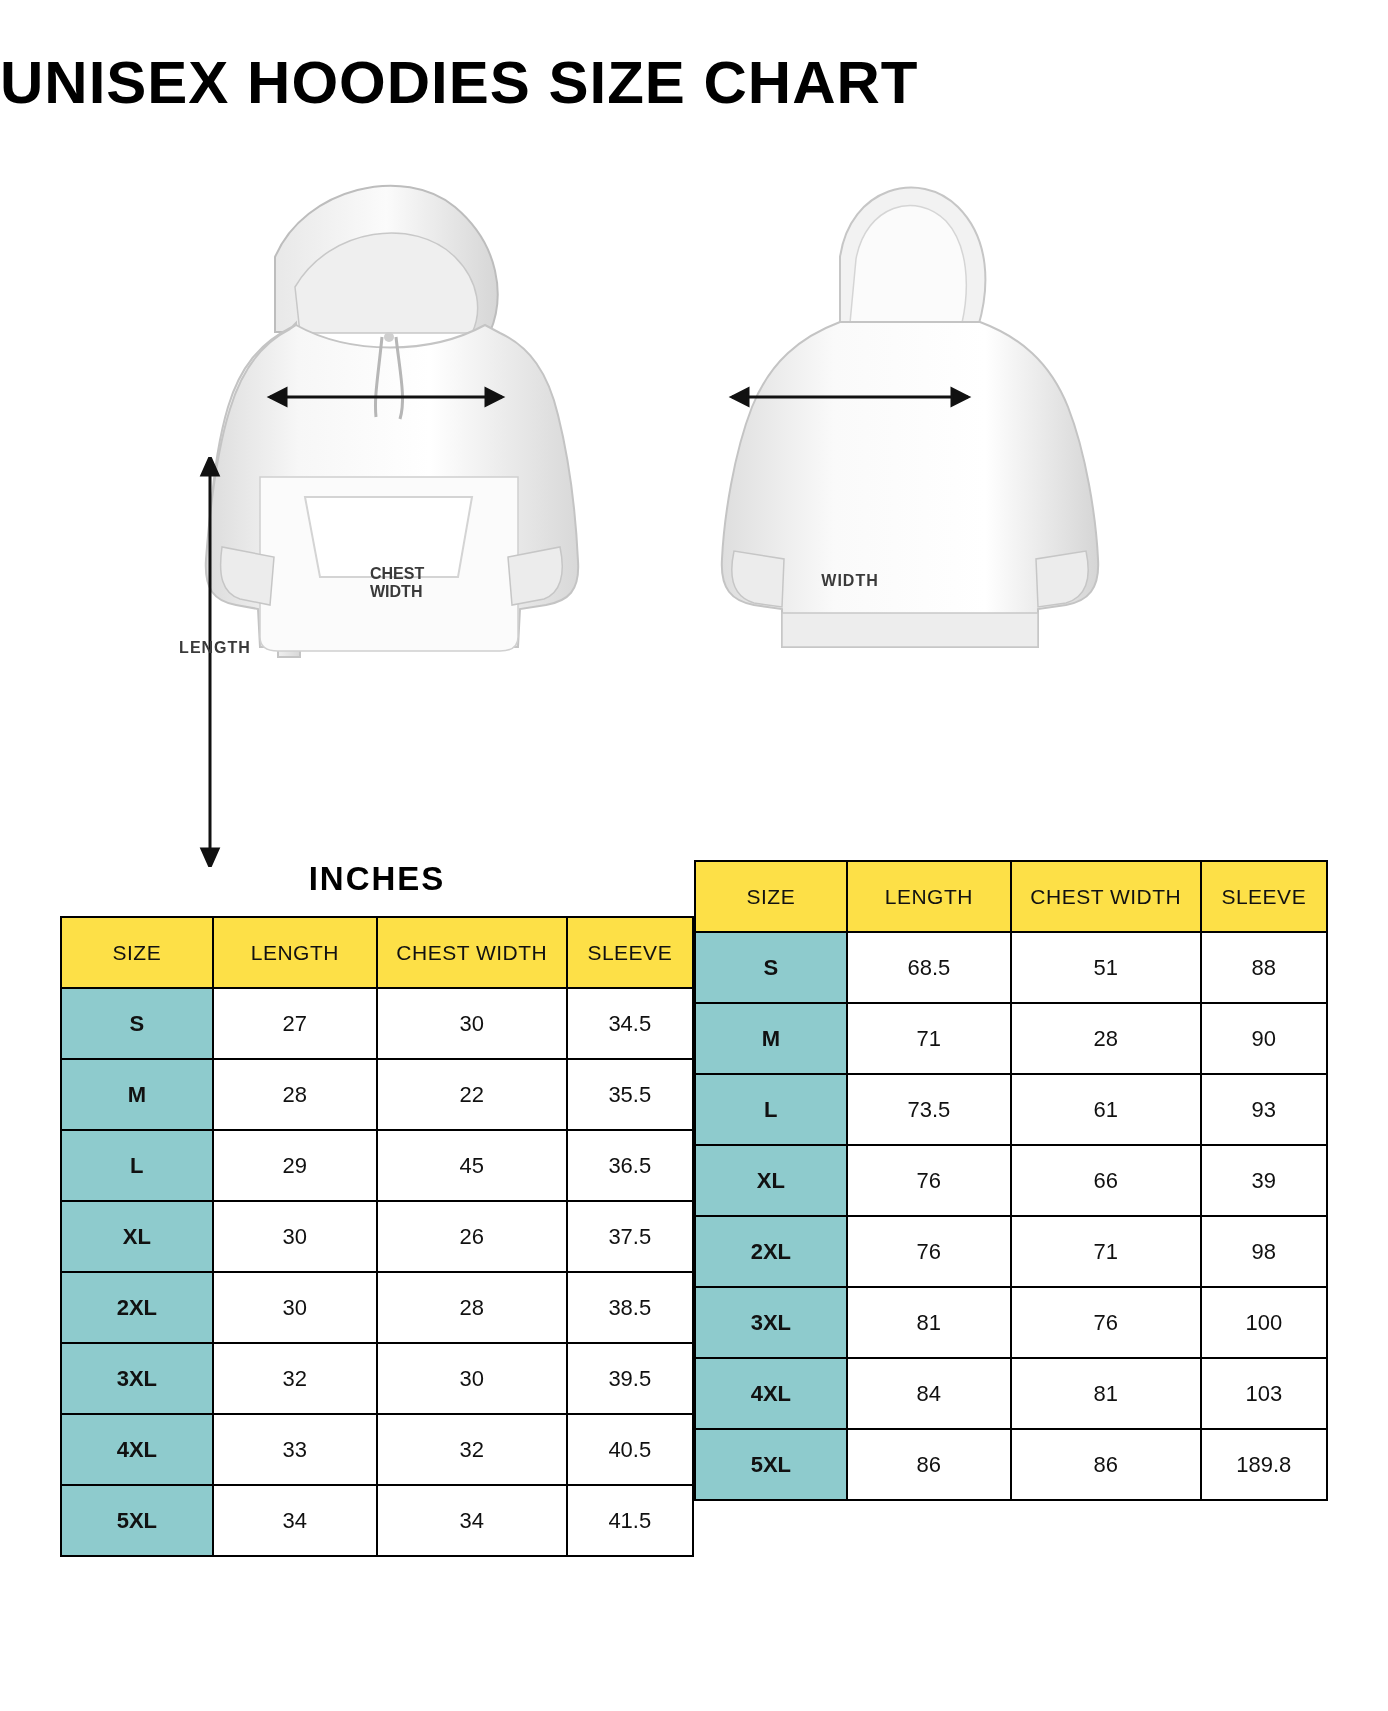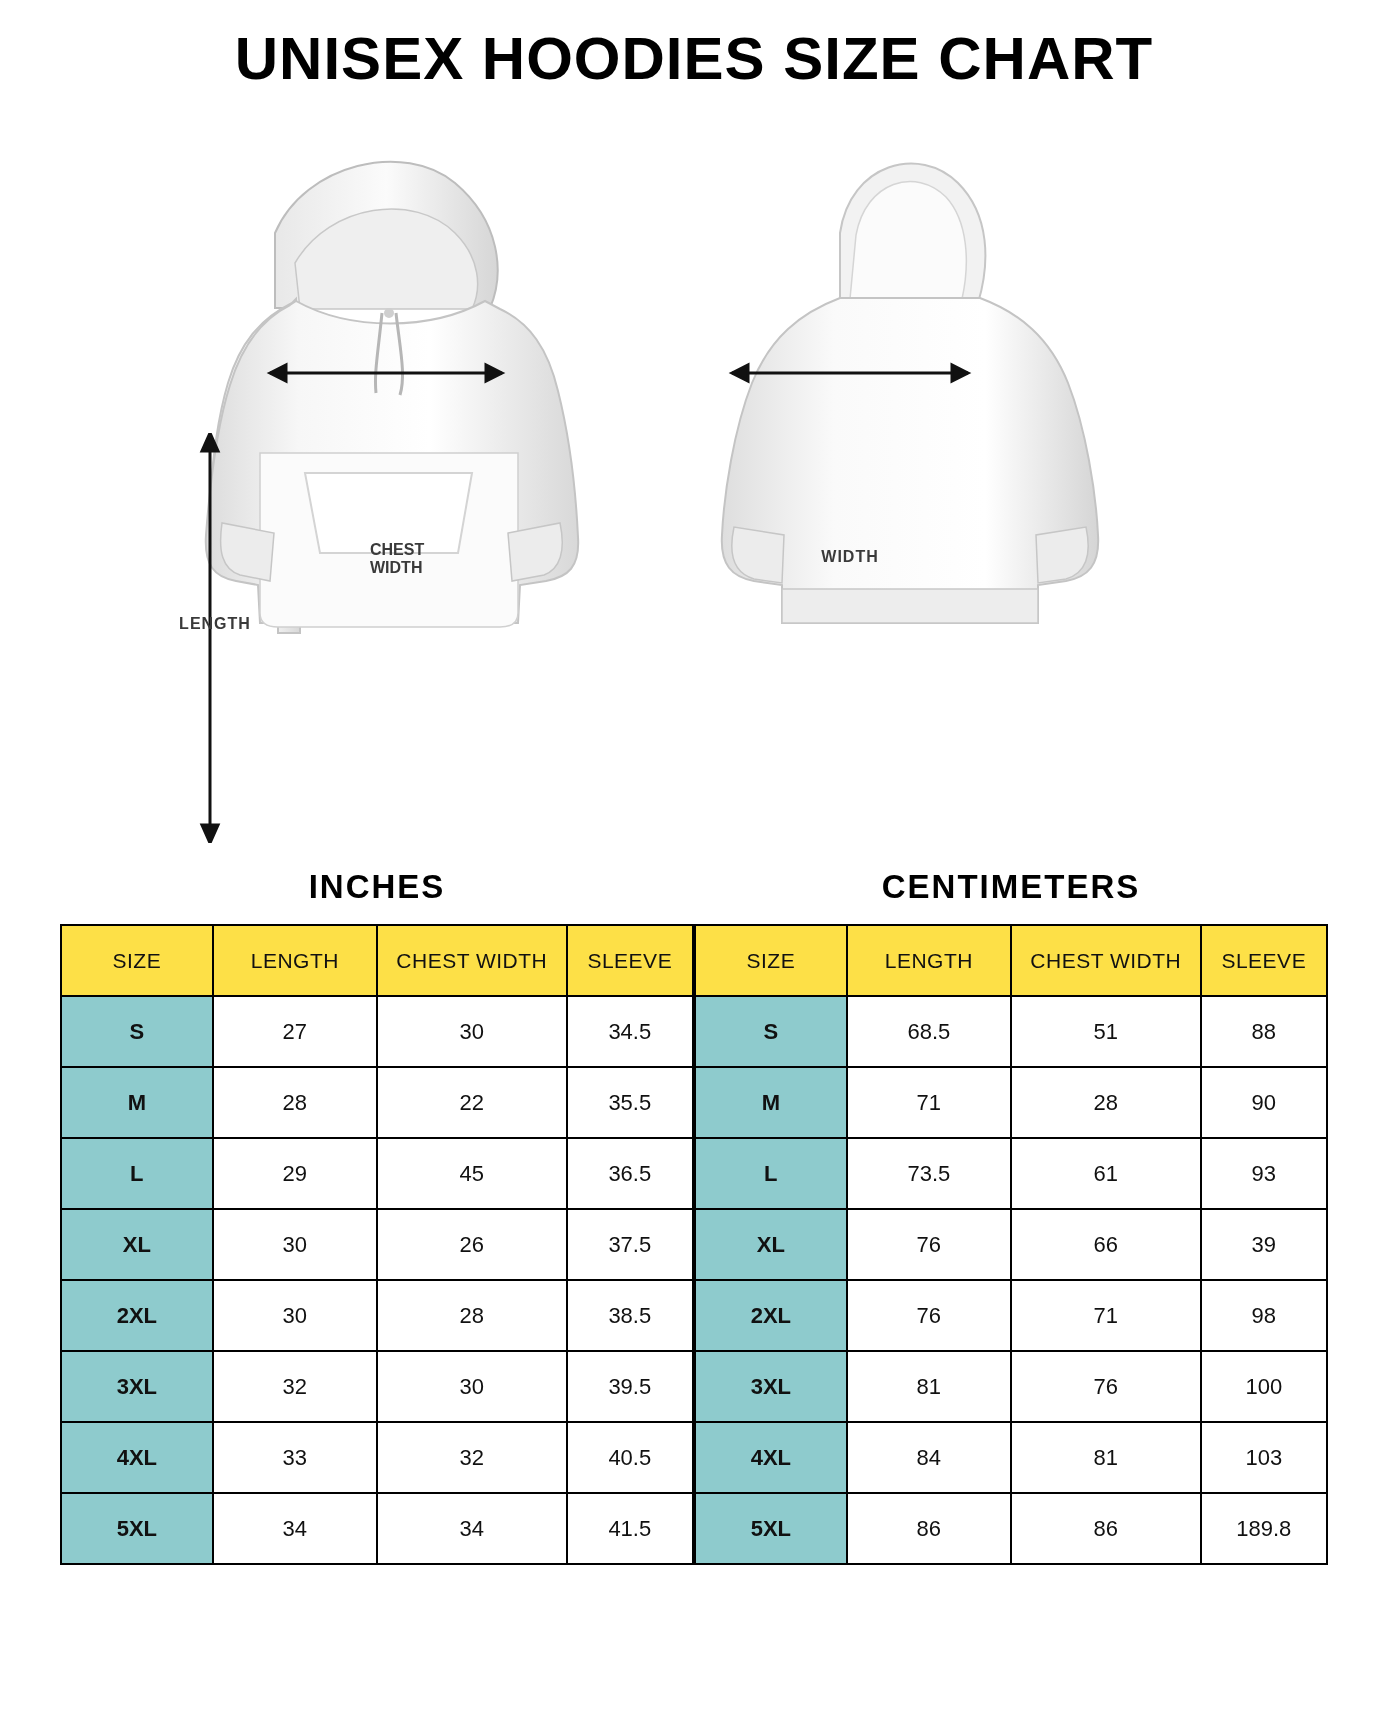--- a/index.html
+++ b/index.html
@@ -18,25 +18,24 @@
 
   .page {
     width: 1388px;
     height: 1711px;
     position: relative;
     background: #ffffff;
   }
 
   
   .title {
-    text-align: center;
     font-size: 60px;
     font-weight: bold;
     letter-spacing: 1px;
-    padding-top: 24px;
+    padding-top: 48px;
     color: #000000;
   }
 
   
   .illustrations {
     position: relative;
     height: 610px;
     margin-top: 30px;
   }
 
@@ -94,21 +93,21 @@
   .tables {
     position: absolute;
     top: 860px;
     left: 0;
     width: 1388px;
     display: flex;
     justify-content: space-between;
     padding: 0 60px;
     box-sizing: border-box;
   }
-  .table-wrap { width: 720px; margin-top: 8px; }
+  .table-wrap { width: 720px; }
 
   .table-heading {
     text-align: center;
     font-size: 33px;
     font-weight: bold;
     letter-spacing: 2px;
     margin-bottom: 18px;
     color: #000000;
   }
 
@@ -344,21 +343,20 @@
             <td class="size-cell">5XL</td>
             <td>34</td>
             <td>34</td>
             <td>41.5</td>
           </tr>
         </tbody>
       </table>
     </div>
 
     <div class="table-wrap">
-      <div class="table-heading">CENTIMETERS</div>
       <table class="size-table">
         <colgroup>
           <col class="col-size">
             <col class="col-length">
             <col class="col-chest">
             <col class="col-sleeve">
         </colgroup>
         <thead>
           <tr>
             <th>SIZE</th>

